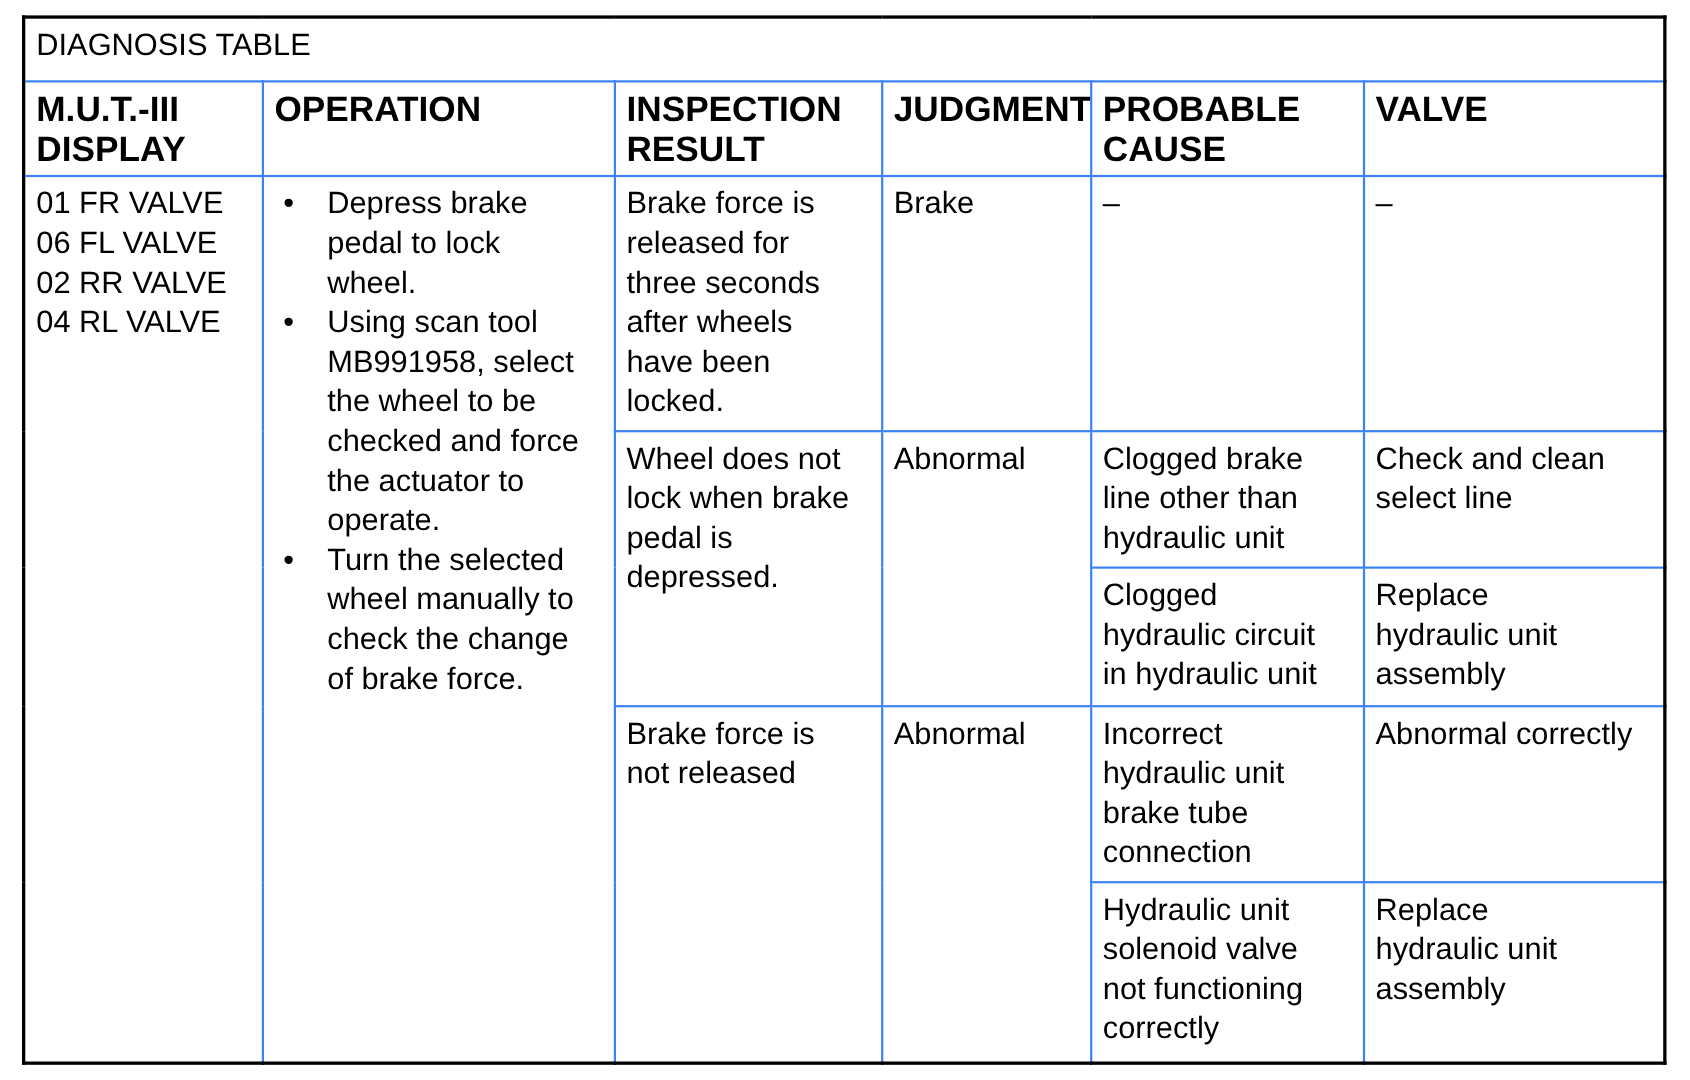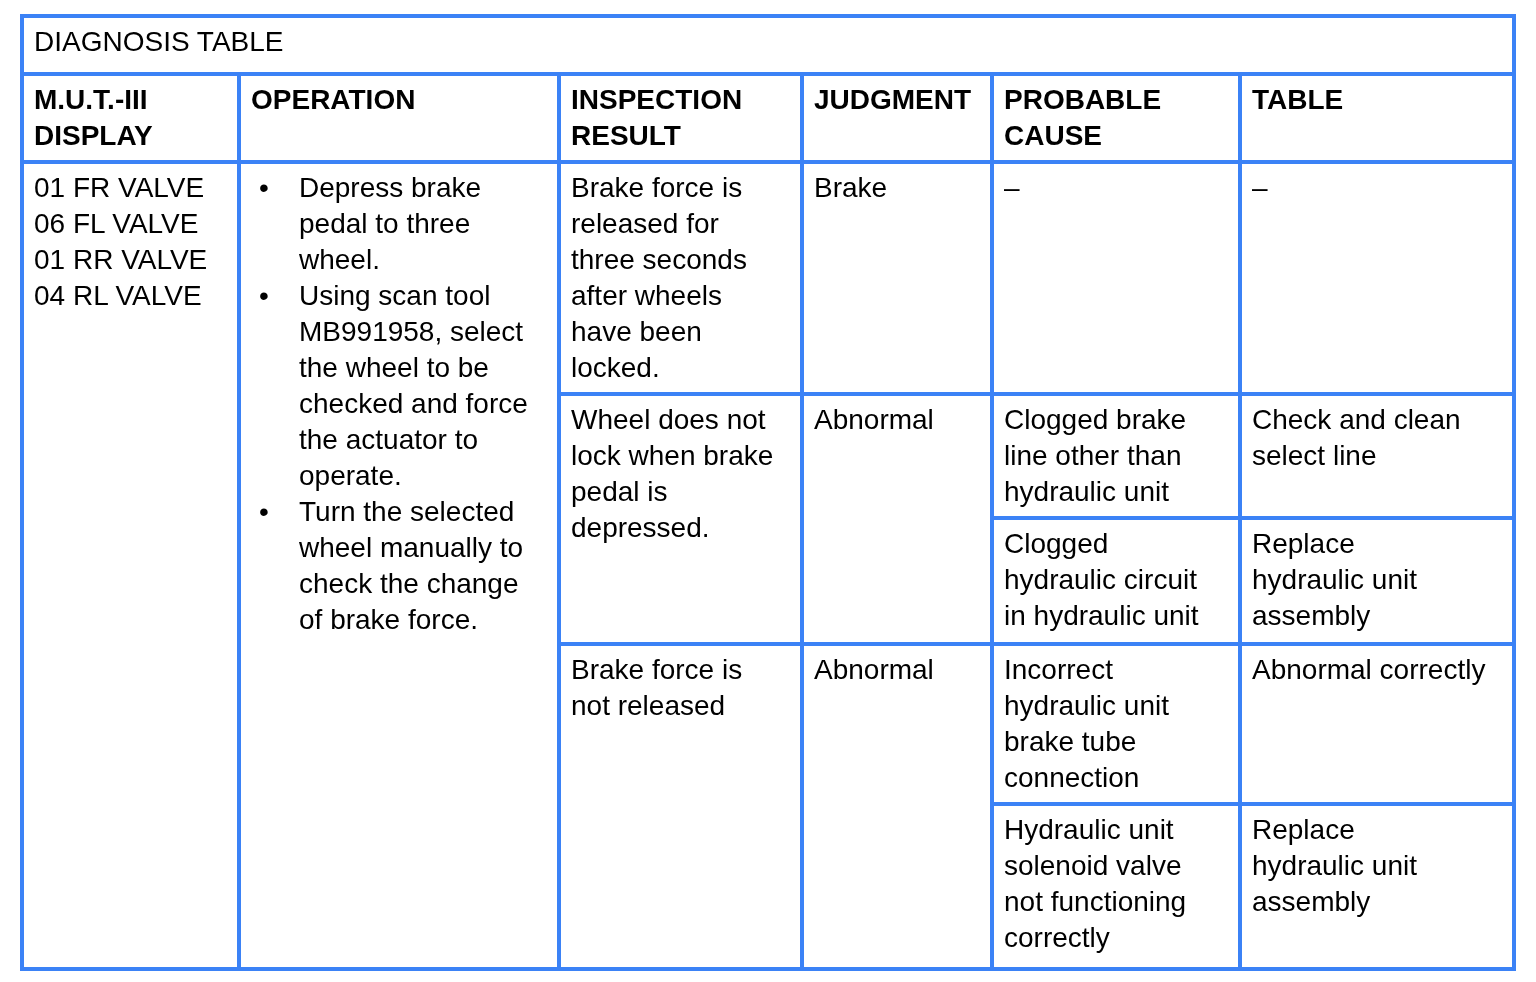--- a/index.html
+++ b/index.html
@@ -20,32 +20,32 @@
     position: absolute;
     left: 20px;
     top: 14px;
     width: 1492px;
     height: 954px;
     border-collapse: collapse;
     table-layout: fixed;
     border: 3px solid #000000;
   }
   table.diag td, table.diag th {
-    border: 4px solid #3b82f6;
+    border: 2px solid #3b82f6;
     vertical-align: top;
     text-align: left;
     padding: 6px 10px 6px 10px;
     font-size: 28px;
     line-height: 36px;
     font-weight: normal;
     overflow: hidden;
   }
   table.diag th {
     font-weight: bold;
-    font-size: 28px;
+    font-size: 32px;
   }
   .title-cell {
     font-size: 30px;
     font-weight: bold;
     padding-top: 8px;
   }
   .pre { white-space: pre-line; }
   .r-title { height: 58px; }
   .r-head  { height: 85px; }
   .r-a { height: 232px; }
@@ -87,36 +87,36 @@
 
     <tr class="r-head">
       <th class="pre">M.U.T.-III
 DISPLAY</th>
       <th class="pre">OPERATION</th>
       <th class="pre">INSPECTION
 RESULT</th>
       <th class="pre">JUDGMENT</th>
       <th class="pre">PROBABLE
 CAUSE</th>
-      <th class="pre">TABLE</th>
+      <th class="pre">VALVE</th>
     </tr>
 
     <tr class="r-a">
       <td rowspan="5">
         <div class="code-line">01 FR VALVE</div>
         <div class="code-line">06 FL VALVE</div>
-        <div class="code-line">01 RR VALVE</div>
+        <div class="code-line">02 RR VALVE</div>
         <div class="code-line">04 RL VALVE</div>
       </td>
       <td rowspan="5">
         <ul class="op-list">
           <li class="op-item">
             <span class="bullet">•</span>
             <span class="op-text pre">Depress brake
-pedal to three
+pedal to lock
 wheel.</span>
           </li>
           <li class="op-item">
             <span class="bullet">•</span>
             <span class="op-text pre">Using scan tool
 MB991958, select
 the wheel to be
 checked and force
 the actuator to
 operate.</span>

